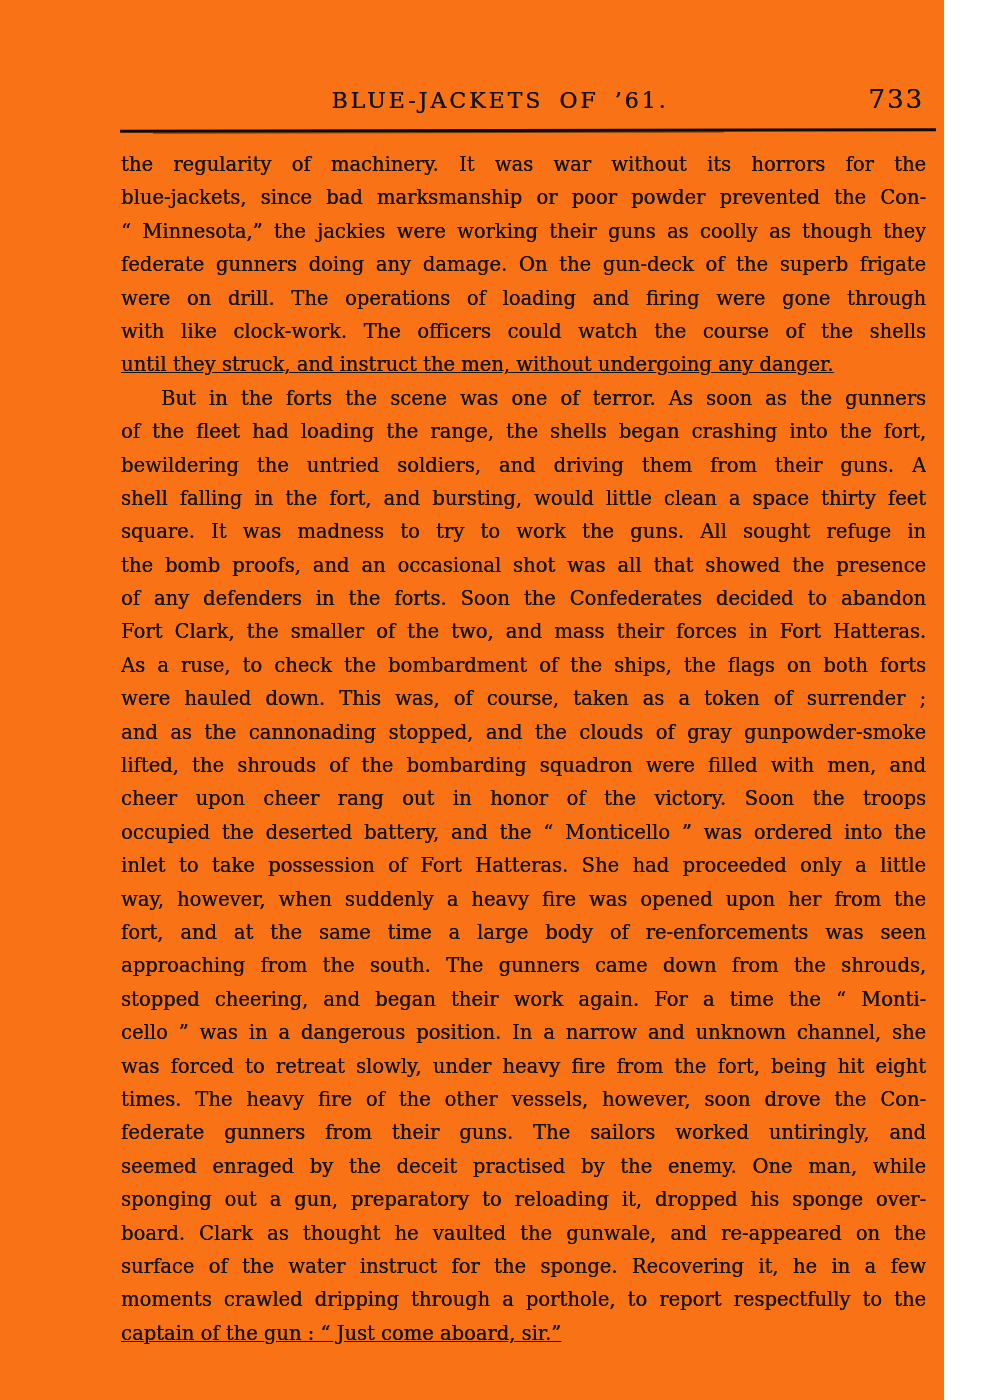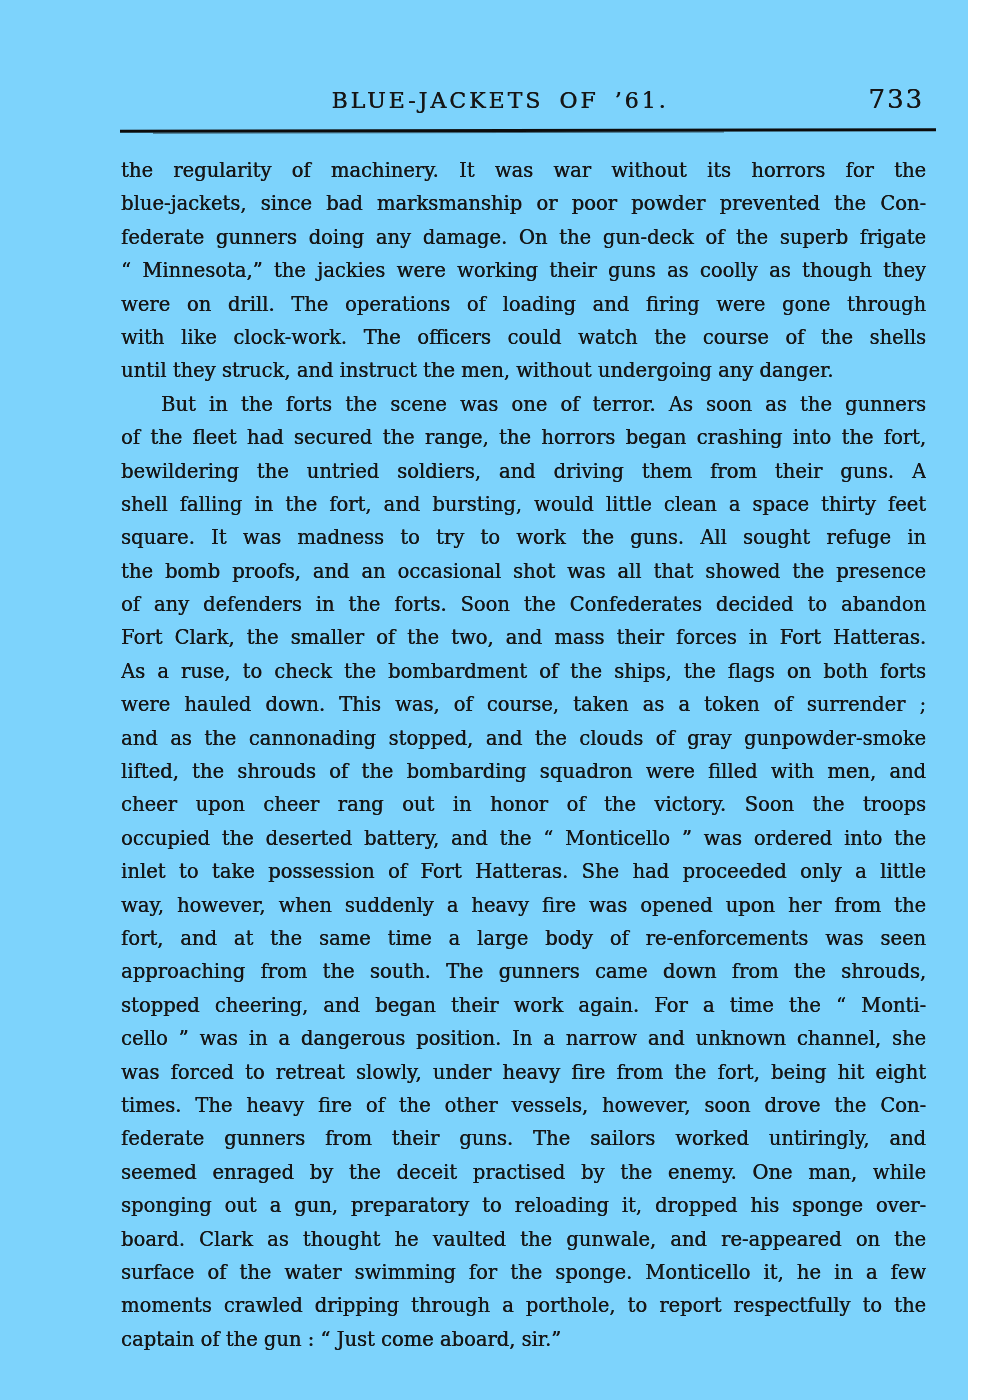--- a/index.html
+++ b/index.html
@@ -4,25 +4,24 @@
 <style>
   html, body {
     margin: 0;
     padding: 0;
     background: #ffffff;
   }
   .page {
     position: relative;
     width: 944px;
     height: 1400px;
-    background: #7dd3fc;
+    background: #f97316;
     overflow: hidden;
     font-family: "DejaVu Serif", serif;
     color: #161616;
-    padding-left: 24px;
   }
   .running-head {
     position: absolute;
     top: 88px;
     left: 0;
     width: 1000px;
     height: 32px;
   }
   .head-title {
     position: absolute;
@@ -60,59 +59,59 @@
     width: 70%;
     height: 1px;
     background: #0c0c0c;
     opacity: 0.55;
   }
   .body-text {
     position: absolute;
     top: 148px;
     left: 121px;
     width: 805px;
-    margin-top: 6px;
   }
   .line {
     height: 33.4px;
     line-height: 33.4px;
     font-size: 19.5px;
     white-space: nowrap;      
     white-space: normal;
     overflow: hidden;
     text-align: justify;
     text-align-last: justify;
     text-shadow: 0.35px 0 0 currentColor;
   }
   .line.last {
     text-align-last: left;
+    text-decoration: underline;
   }
   .line.indent {
     text-indent: 40px;
   }
 </style>
 </head>
 <body>
 
 <div class="page">
   <div class="running-head">
     <div class="head-title">BLUE-JACKETS OF ’61.</div>
     <div class="page-number">733</div>
   </div>
   <div class="rule"></div>
   <div class="body-text">
       <div class="line">the regularity of machinery. It was war without its horrors for the</div>
       <div class="line">blue-jackets, since bad marksmanship or poor powder prevented the Con-</div>
+      <div class="line">“ Minnesota,” the jackies were working their guns as coolly as though they</div>
       <div class="line">federate gunners doing any damage. On the gun-deck of the superb frigate</div>
-      <div class="line">“ Minnesota,” the jackies were working their guns as coolly as though they</div>
       <div class="line">were on drill. The operations of loading and firing were gone through</div>
       <div class="line">with like clock-work. The officers could watch the course of the shells</div>
       <div class="line last">until they struck, and instruct the men, without undergoing any danger.</div>
       <div class="line indent">But in the forts the scene was one of terror. As soon as the gunners</div>
-      <div class="line">of the fleet had secured the range, the horrors began crashing into the fort,</div>
+      <div class="line">of the fleet had loading the range, the shells began crashing into the fort,</div>
       <div class="line">bewildering the untried soldiers, and driving them from their guns. A</div>
       <div class="line">shell falling in the fort, and bursting, would little clean a space thirty feet</div>
       <div class="line">square. It was madness to try to work the guns. All sought refuge in</div>
       <div class="line">the bomb proofs, and an occasional shot was all that showed the presence</div>
       <div class="line">of any defenders in the forts. Soon the Confederates decided to abandon</div>
       <div class="line">Fort Clark, the smaller of the two, and mass their forces in Fort Hatteras.</div>
       <div class="line">As a ruse, to check the bombardment of the ships, the flags on both forts</div>
       <div class="line">were hauled down. This was, of course, taken as a token of surrender ;</div>
       <div class="line">and as the cannonading stopped, and the clouds of gray gunpowder-smoke</div>
       <div class="line">lifted, the shrouds of the bombarding squadron were filled with men, and</div>
@@ -123,17 +122,17 @@
       <div class="line">fort, and at the same time a large body of re-enforcements was seen</div>
       <div class="line">approaching from the south. The gunners came down from the shrouds,</div>
       <div class="line">stopped cheering, and began their work again. For a time the “ Monti-</div>
       <div class="line">cello ” was in a dangerous position. In a narrow and unknown channel, she</div>
       <div class="line">was forced to retreat slowly, under heavy fire from the fort, being hit eight</div>
       <div class="line">times. The heavy fire of the other vessels, however, soon drove the Con-</div>
       <div class="line">federate gunners from their guns. The sailors worked untiringly, and</div>
       <div class="line">seemed enraged by the deceit practised by the enemy. One man, while</div>
       <div class="line">sponging out a gun, preparatory to reloading it, dropped his sponge over-</div>
       <div class="line">board. Clark as thought he vaulted the gunwale, and re-appeared on the</div>
-      <div class="line">surface of the water swimming for the sponge. Monticello it, he in a few</div>
+      <div class="line">surface of the water instruct for the sponge. Recovering it, he in a few</div>
       <div class="line">moments crawled dripping through a porthole, to report respectfully to the</div>
       <div class="line last">captain of the gun : “ Just come aboard, sir.”</div>
     </div>
 </div>
 
 </body></html>

